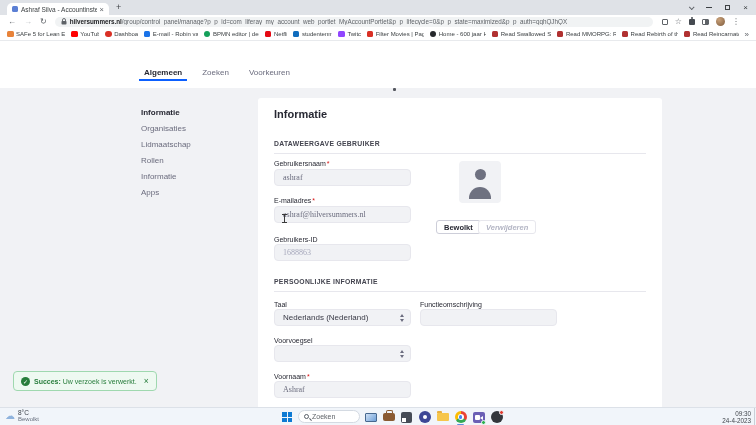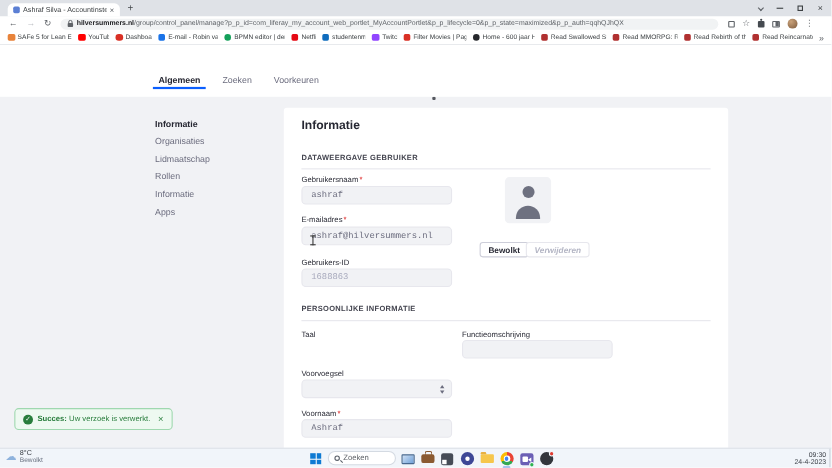--- a/index.html
+++ b/index.html
@@ -65,21 +65,21 @@
 
   .snav { position:absolute; left:141px; top:16px; font-size:8px; color:#6b6c7e; }
   .snav .it { height:16px; display:flex; align-items:center; }
   .snav .it.active { color:#272833; font-weight:bold; }
 
   .card { position:absolute; left:258px; top:10px; width:404px; height:312px; background:#fff; border-radius:3px 3px 0 0; }
   .h2 { position:absolute; left:16px; top:10px; font-size:11px; font-weight:bold; color:#272833; }
   .sec { position:absolute; left:16px; right:16px; font-size:6.8px; font-weight:bold; color:#43444f; letter-spacing:0.3px; border-bottom:1px solid #e7e7ed; padding-bottom:6px; }
   .flabel { position:absolute; font-size:7px; color:#272833; }
   .flabel .star { color:#da1414; margin-left:1px; }
-  .inp { position:absolute; width:137px; height:17px; background:#f1f2f5; border:1px solid #e7e7ed; border-radius:4px; font-size:8px; color:#6b6c7e; padding:0 8px; font-family:Liberation Mono, monospace; outline:none; }
+  .inp { position:absolute; width:137px; height:17px; background:#f1f2f5; border:1px solid #e7e7ed; border-radius:4px; font-size:8px; color:#6b6c7e; padding:0 8px; font-family:Liberation Serif, serif; outline:none; }
   .inp.dis { color:#a7a9bc; }
   .selbox { position:absolute; width:137px; height:17px; background:#f1f2f5; border:1px solid #e7e7ed; border-radius:4px; display:flex; align-items:center; padding:0 14px 0 8px; }
   .selbox .val { font-size:8px; color:#393a46; white-space:nowrap; overflow:hidden; }
   .selarr { position:absolute; right:6px; top:4px; display:flex; flex-direction:column; gap:1.5px; }
   .selarr .up { width:0; height:0; border-left:2.5px solid transparent; border-right:2.5px solid transparent; border-bottom:3px solid #6b6c7e; }
   .selarr .dn { width:0; height:0; border-left:2.5px solid transparent; border-right:2.5px solid transparent; border-top:3px solid #6b6c7e; }
   .avbox { position:absolute; left:201px; top:63px; width:42px; height:42px; background:#f1f2f5; border-radius:4px; overflow:hidden; }
   .avbox .head { position:absolute; top:8px; left:15.5px; width:11px; height:11px; border-radius:50%; background:#6e7180; }
   .avbox .bodyp { position:absolute; bottom:4px; left:10px; width:22px; height:12px; border-radius:11px 11px 0 0; background:#6e7180; }
   .btn { position:absolute; top:122px; height:14px; display:inline-flex; align-items:center; padding:0 7px; font-size:7.5px; font-weight:bold; border-radius:3px; background:#fff; }
@@ -270,20 +270,27 @@
       <div class="avbox">
         <span class="head"></span>
         <span class="bodyp"></span>
       </div>
       <span class="btn primary2">Bewolkt</span>
       <span class="btn disabled">Verwijderen</span>
 
       <div class="sec" style="top:180px;">PERSOONLIJKE INFORMATIE</div>
 
       <div class="flabel" style="left:16px; top:203px;">Taal</div>
+      <div class="selbox" style="left:16px; top:211px;">
+        <span class="val">Nederlands (Nederland)</span>
+        <span class="selarr">
+            <i class="up"></i>
+            <i class="dn"></i>
+          </span>
+      </div>
 
       <div class="flabel" style="left:162px; top:203px;">Functieomschrijving</div>
       <input class="inp" style="left: 162px; top: 211px;" readonly="" value="">
 
       <div class="flabel" style="left:16px; top:239px;">Voorvoegsel</div>
       <div class="selbox" style="left:16px; top:247px;">
         <span class="val"></span>
         <span class="selarr">
             <i class="up"></i>
             <i class="dn"></i>

